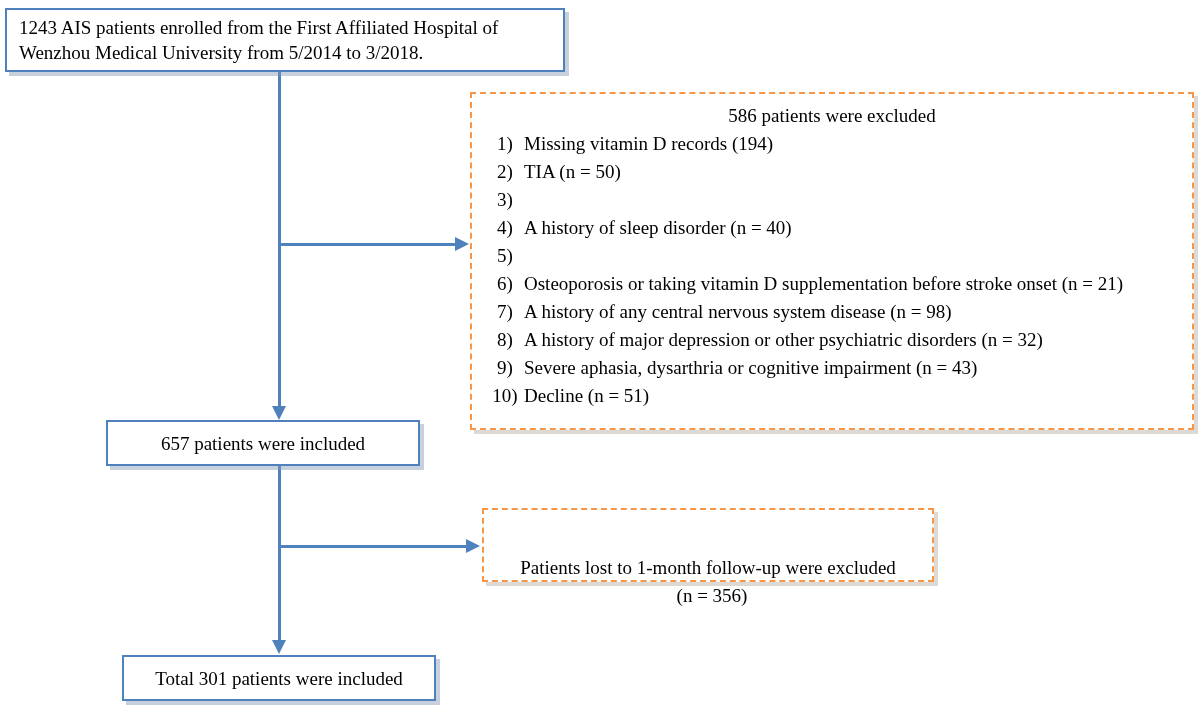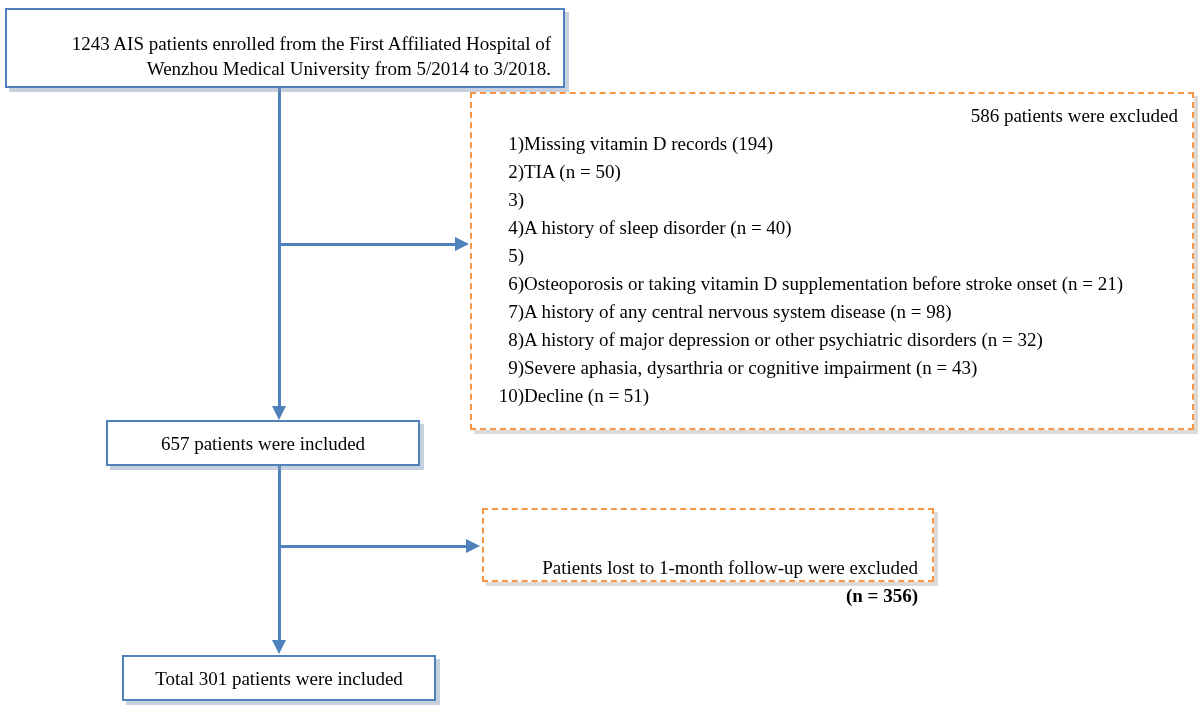--- a/index.html
+++ b/index.html
@@ -17,33 +17,33 @@
   }
   
   .box {
     position: absolute;
     background: #ffffff;
     border: 2px solid var(--accent_blue, #4f81bd);
     box-shadow: 4px 4px 0 rgba(130, 150, 180, 0.45);
     font-size: 19px;
     line-height: 25px;
   }
-  .box.solid-left { padding: 21px 12px 5px 12px; text-align: right; }
+  .box.solid-left { padding: 5px 12px 5px 12px; text-align: left; }
   .box.solid-center {
     display: flex;
     align-items: center;
     justify-content: center;
     text-align: center;
   }
   
   .box.dashed {
     border: 2px dashed var(--accent_orange, #f79646);
     box-shadow: 4px 4px 0 rgba(170, 160, 150, 0.40);
     padding: 8px 14px;
-    text-align: right;
+    text-align: center;
   }
   .ex-title { font-size: 19px; line-height: 28px; }
   .ex-item {
     display: flex;
     font-size: 19px;
     line-height: 28px;
   }
   .ex-item .num {
     flex: 0 0 38px;
   }
@@ -130,20 +130,20 @@
       <span>Decline (n = 51)</span>
     </div>
   </div>
 
   <div class="box solid-center" style="left:106px; top:420px; width:314px; height:46px;">
     <span>657 patients were included</span>
   </div>
 
   <div class="box dashed" style="left:482px; top:508px; width:452px; height:74px;">
     <div style="line-height:28px;margin-top:36px;">Patients lost to 1-month follow-up were excluded</div>
-    <div class="fu-line2" style="line-height:28px;font-weight:bold;">(n = 356)</div>
+    <div class="fu-line2" style="line-height:28px;">(n = 356)</div>
   </div>
 
   <div class="box solid-center" style="left:122px; top:655px; width:314px; height:46px;">
     <span>Total 301 patients were included</span>
   </div>
 
 </div>
 
 </body></html>

